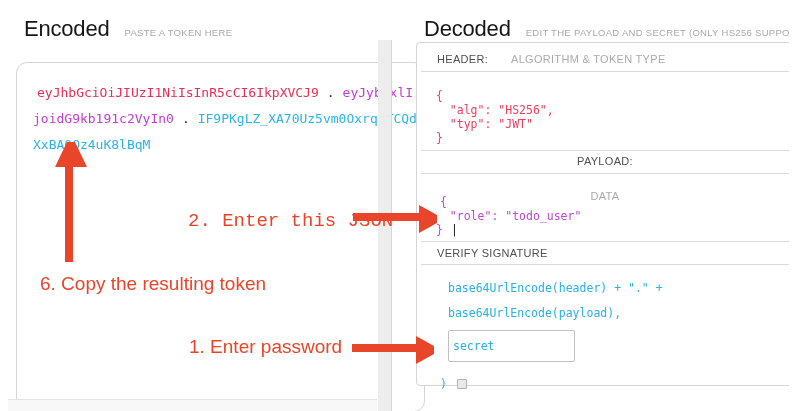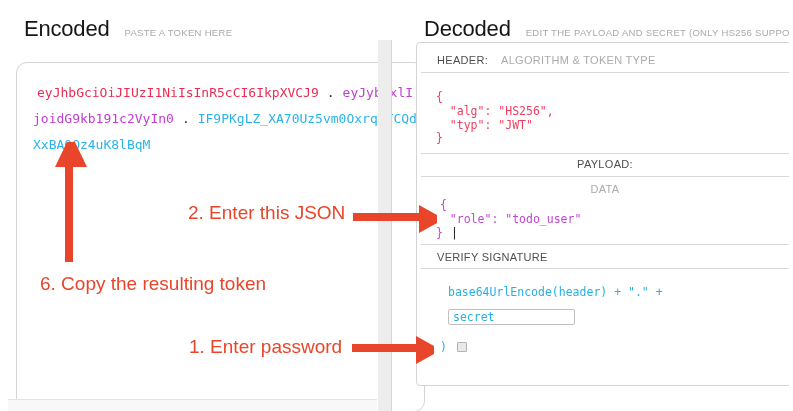--- a/index.html
+++ b/index.html
@@ -40,21 +40,21 @@
   }
 
   
   .panel {
     position:absolute; left:408px; top:34px; width:378px; height:344px;
     background:#fff; border:1px solid #d4d4d4; border-radius:4px;
     display:flex; flex-direction:column;
   }
   .sec-bar {
     border-bottom:1px solid #d9d9d9; padding:0 12px;
-    font-size:11px; letter-spacing:0.3px; display:flex; align-items:center; gap:5px;
+    font-size:11px; letter-spacing:0.3px; display:flex; align-items:center; gap:15px;
   }
   .bar1 { height:27px; }
   .bar2 { height:23px;flex-direction:column; }
   .bar3 { height:24px; }
   .lbl-strong { color:#4f4f4f; }
   .lbl-light { color:#ababab; }
 
   .code-area { position:relative; border-bottom:1px solid #d9d9d9; }
   .h-area { height:84px; }
   .p-area { height:70px; }
@@ -66,42 +66,42 @@
   .p-area .code { padding:17px 0 0 11px; line-height:14px; color:var(--json-purple); }
   .cursor { color:#1a1a1a; }
 
   .sig-area { height:116px; padding-top:11px; }
   .sig-line {
     font-family:"DejaVu Sans Mono", monospace; font-size:11.5px; line-height:17px;
     color:var(--code-cyan); padding-left:23px;
   }
   .sig-line.first { padding-left:11px; }
   .secret-input {
-    display:block; margin:4px 0 0 23px; width:127px; height:16px;
+    display:block; margin:4px 0 0 23px; width:127px; height:32px;
     border:1px solid #c0c0c0; border-radius:2px; background:#fff;
     font-family:"DejaVu Sans Mono", monospace; font-size:11.5px;
     color:var(--code-cyan); padding:0 4px; outline:none;
   }
   .sig-close {
     margin-top:7px; padding-left:11px;
     font-family:"DejaVu Sans Mono", monospace; font-size:11.5px;
     color:var(--code-cyan); display:flex; align-items:center;
   }
   .cb {
     display:inline-block; width:10px; height:10px; margin:0 3px 0 6px;
     background:#e9e9e9; border:1px solid #b3b3b3; border-radius:1px;
   }
   .cb-label { font-weight:bold; }
 
   
   .ann {
     position:absolute; color:var(--annotation); font-size:19px; z-index:10;
     white-space:nowrap;
   }
-  .t2 { left:176px; top:190px; }
+  .t2 { left:176px; top:198px;font-family:Liberation Mono, monospace; }
   .t3 { left:28px;  top:261px; }
   .t1 { left:177px; top:324px; }
   .arrow-piece { position:absolute; z-index:10; }
   .shaft-h { height:5px; background:var(--annotation); }
   .shaft2 { left:345px; top:205px; width:66px; }
   .shaft1 { left:344px; top:336px; width:64px; }
   .head-r { width:0; height:0; border-top:10px solid transparent; border-bottom:10px solid transparent; border-left:18px solid var(--annotation); }
   .head2 { left:411px; top:197px; }
   .head1 { left:408px; top:328px; }
   .shaft-v { width:5px; background:var(--annotation); }
@@ -150,20 +150,21 @@
       <pre class="code"><span>{
   "role": "todo_user"
 }</span><span class="cursor">|</span></pre>
     </div>
 
     <div class="sec-bar bar3">
       <span class="lbl-strong">VERIFY SIGNATURE</span>
     </div>
     <div class="sig-area">
       <div class="sig-line">base64UrlEncode(header) + "." +</div>
+      <div class="sig-line">base64UrlEncode(payload),</div>
       <input class="secret-input" type="text" value="secret" style="">
       <div class="sig-close">
         <span>)</span>
         <span class="cb"></span>
       </div>
     </div>
 
   </div>
 
   <div class="ann t3">6. Copy the resulting token</div>

